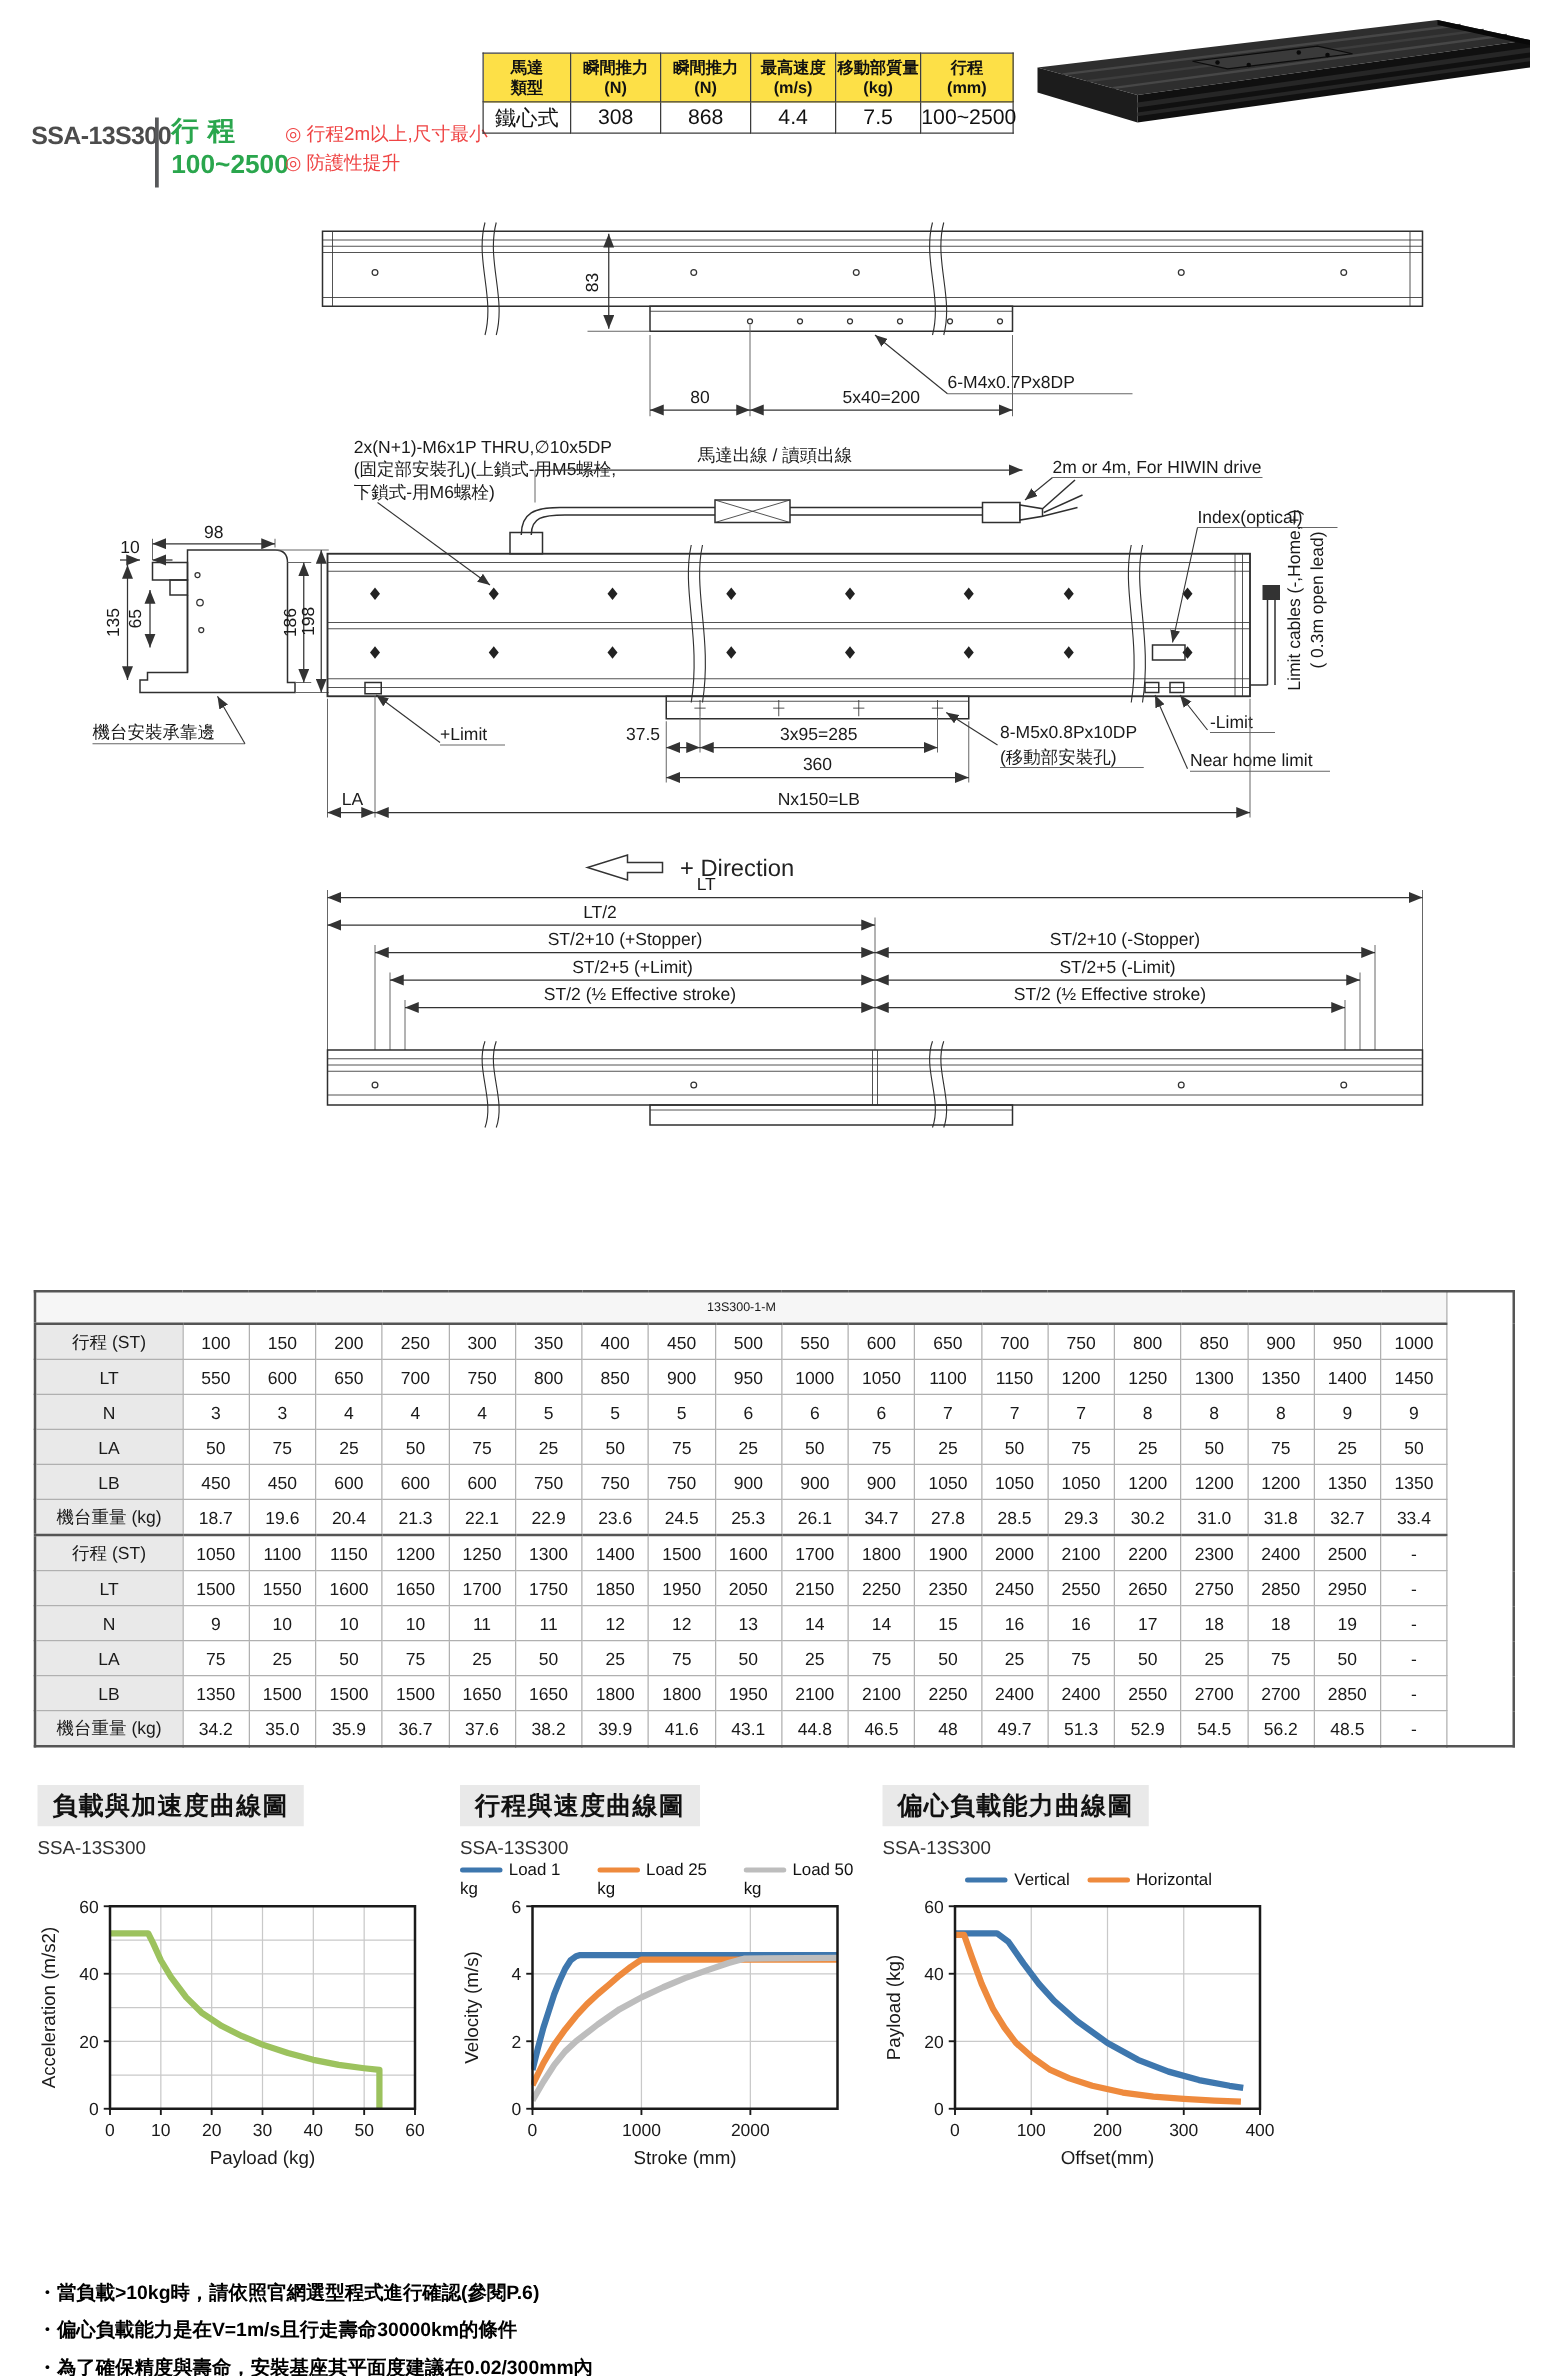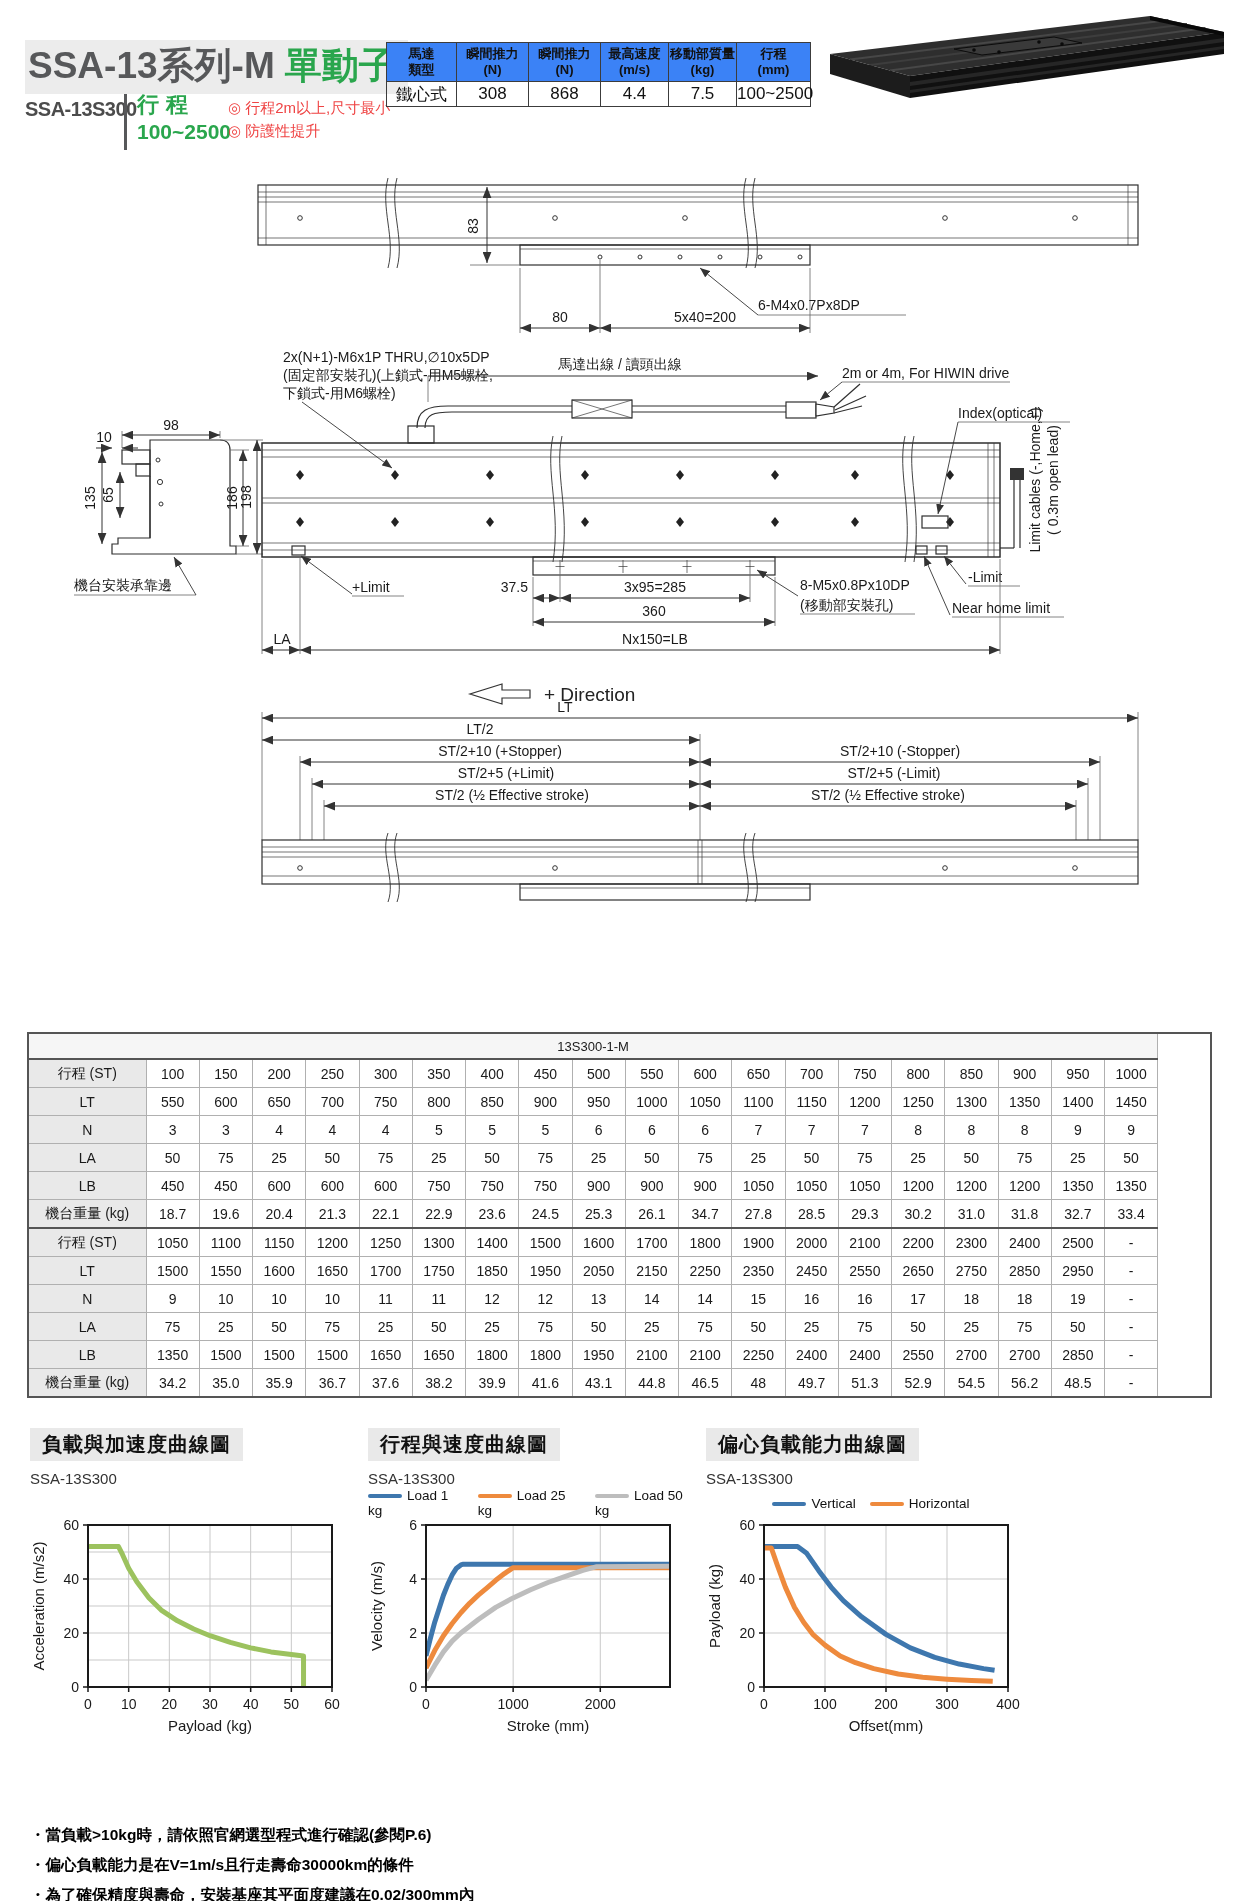--- a/index.html
+++ b/index.html
@@ -12,21 +12,21 @@
   .t-acc{color:var(--grn);margin-left:10px;}
   .model{position:absolute;left:25px;top:98px;font-size:20px;font-weight:bold;color:#4c4c4c;letter-spacing:-0.5px;}
   .vbar{position:absolute;left:124px;top:94px;width:3px;height:56px;background:#57585a;}
   .stroke-box{position:absolute;left:137px;top:92px;}
   .stk{font-size:22px;font-weight:bold;color:var(--grn);letter-spacing:7px;line-height:26px;}
   .stkr{font-size:21px;font-weight:bold;color:var(--grn);line-height:27px;}
   .feat{position:absolute;left:228px;top:96px;font-size:15px;color:#ef4444;line-height:23px;white-space:nowrap;}
   
   .spec{position:absolute;left:386px;top:42px;width:424px;border-collapse:collapse;table-layout:fixed;}
   .spec th,.spec td{border:1.4px solid #3c3c3c;text-align:center;padding:0;}
-  .spec th{font-size:13px;font-weight:bold;height:38px;line-height:1.25;white-space:pre-line;color:#111;background:#3b82f6;}
+  .spec th{font-size:13px;font-weight:bold;height:38px;line-height:1.25;white-space:pre-line;color:#111;background:#fde047;}
   .spec td{font-size:17px;height:24px;color:#111;}
   .photo{position:absolute;right:4px;top:2px;}
   
   #drawings{position:absolute;left:0;top:150px;}
   .ol{stroke:#2f2f2f;stroke-width:1.2;fill:none;}
   .olf{stroke:#2f2f2f;stroke-width:1.2;fill:#fff;}
   .thin{stroke:#3a3a3a;stroke-width:0.7;fill:none;}
   .brk{stroke:#2f2f2f;stroke-width:0.9;fill:none;}
   .el{stroke:#666;stroke-width:0.8;fill:none;}
   .dl{stroke:#333;stroke-width:1;fill:none;marker-start:url(#ma);marker-end:url(#ma);}
@@ -34,21 +34,21 @@
   .ldr{stroke:#333;stroke-width:0.9;fill:none;marker-end:url(#ma);}
   .scr{stroke:#333;stroke-width:1;fill:none;}
   .dia{fill:#222;}
   .tdim{font-size:14px;fill:#1a1a1a;text-anchor:middle;}
   .ts{text-anchor:start;}
   .te{text-anchor:end;}
   
   #dim-table{position:absolute;left:27px;top:1032px;width:1185px;border-collapse:collapse;
              table-layout:fixed;border:2px solid #555;}
   #dim-table td{border:1px solid #b0b0b0;text-align:center;font-size:14px;height:27px;padding:0;color:#1a1a1a;}
-  #dim-table .title-row td{background:#f6f6f6;font-size:13px;height:24px;border-bottom:1.5px solid #555;}
+  #dim-table .title-row td{background:#f6f6f6;font-size:10px;height:24px;border-bottom:1.5px solid #555;}
   #dim-table .lab{background:#e9e9e9;}
   #dim-table .band-start td{border-top:2px solid #555;}
   
   .charts{position:absolute;left:30px;top:1428px;width:1006px;display:flex;gap:8px;}
   .chart-block{width:330px;text-align:left;}
   .c-title{display:inline-block;background:#e9e9e9;padding:3px 12px;font-size:20px;font-weight:bold;color:#111;letter-spacing:1px;}
   .c-sub{font-size:15px;color:#333;margin-top:9px;}
   .legend{height:20px;margin-top:6px;font-size:13.5px;color:#111;display:flex;justify-content:center;gap:14px;align-items:center;}
   .legend .leg i{display:inline-block;width:34px;height:4px;border-radius:2px;margin-right:5px;vertical-align:middle;}
   svg.plot{width:330px;height:224px;margin-top:2px;overflow:visible;}
@@ -56,23 +56,20 @@
   .axlab{font-size:15px;fill:#1a1a1a;}
   
   .notes{position:absolute;left:30px;top:1820px;font-size:15.5px;font-weight:bold;color:#000;line-height:30px;}
   :root{--grn:#2aa64d;}
 </style>
 </head>
 <body>
 
 <div class="page">
 
-  <div class="page-title">
-    <span class="t-main">SSA-13系列-M</span><span class="t-acc">單動子</span>
-  </div>
   <div class="model">SSA-13S300</div>
   <div class="vbar"></div>
   <div class="stroke-box">
     <div class="stk">行程</div>
     <div class="stkr">100~2500</div>
   </div>
   <div class="feat">
     <div>◎ 行程2m以上,尺寸最小</div>
     <div>◎ 防護性提升</div>
   </div>

